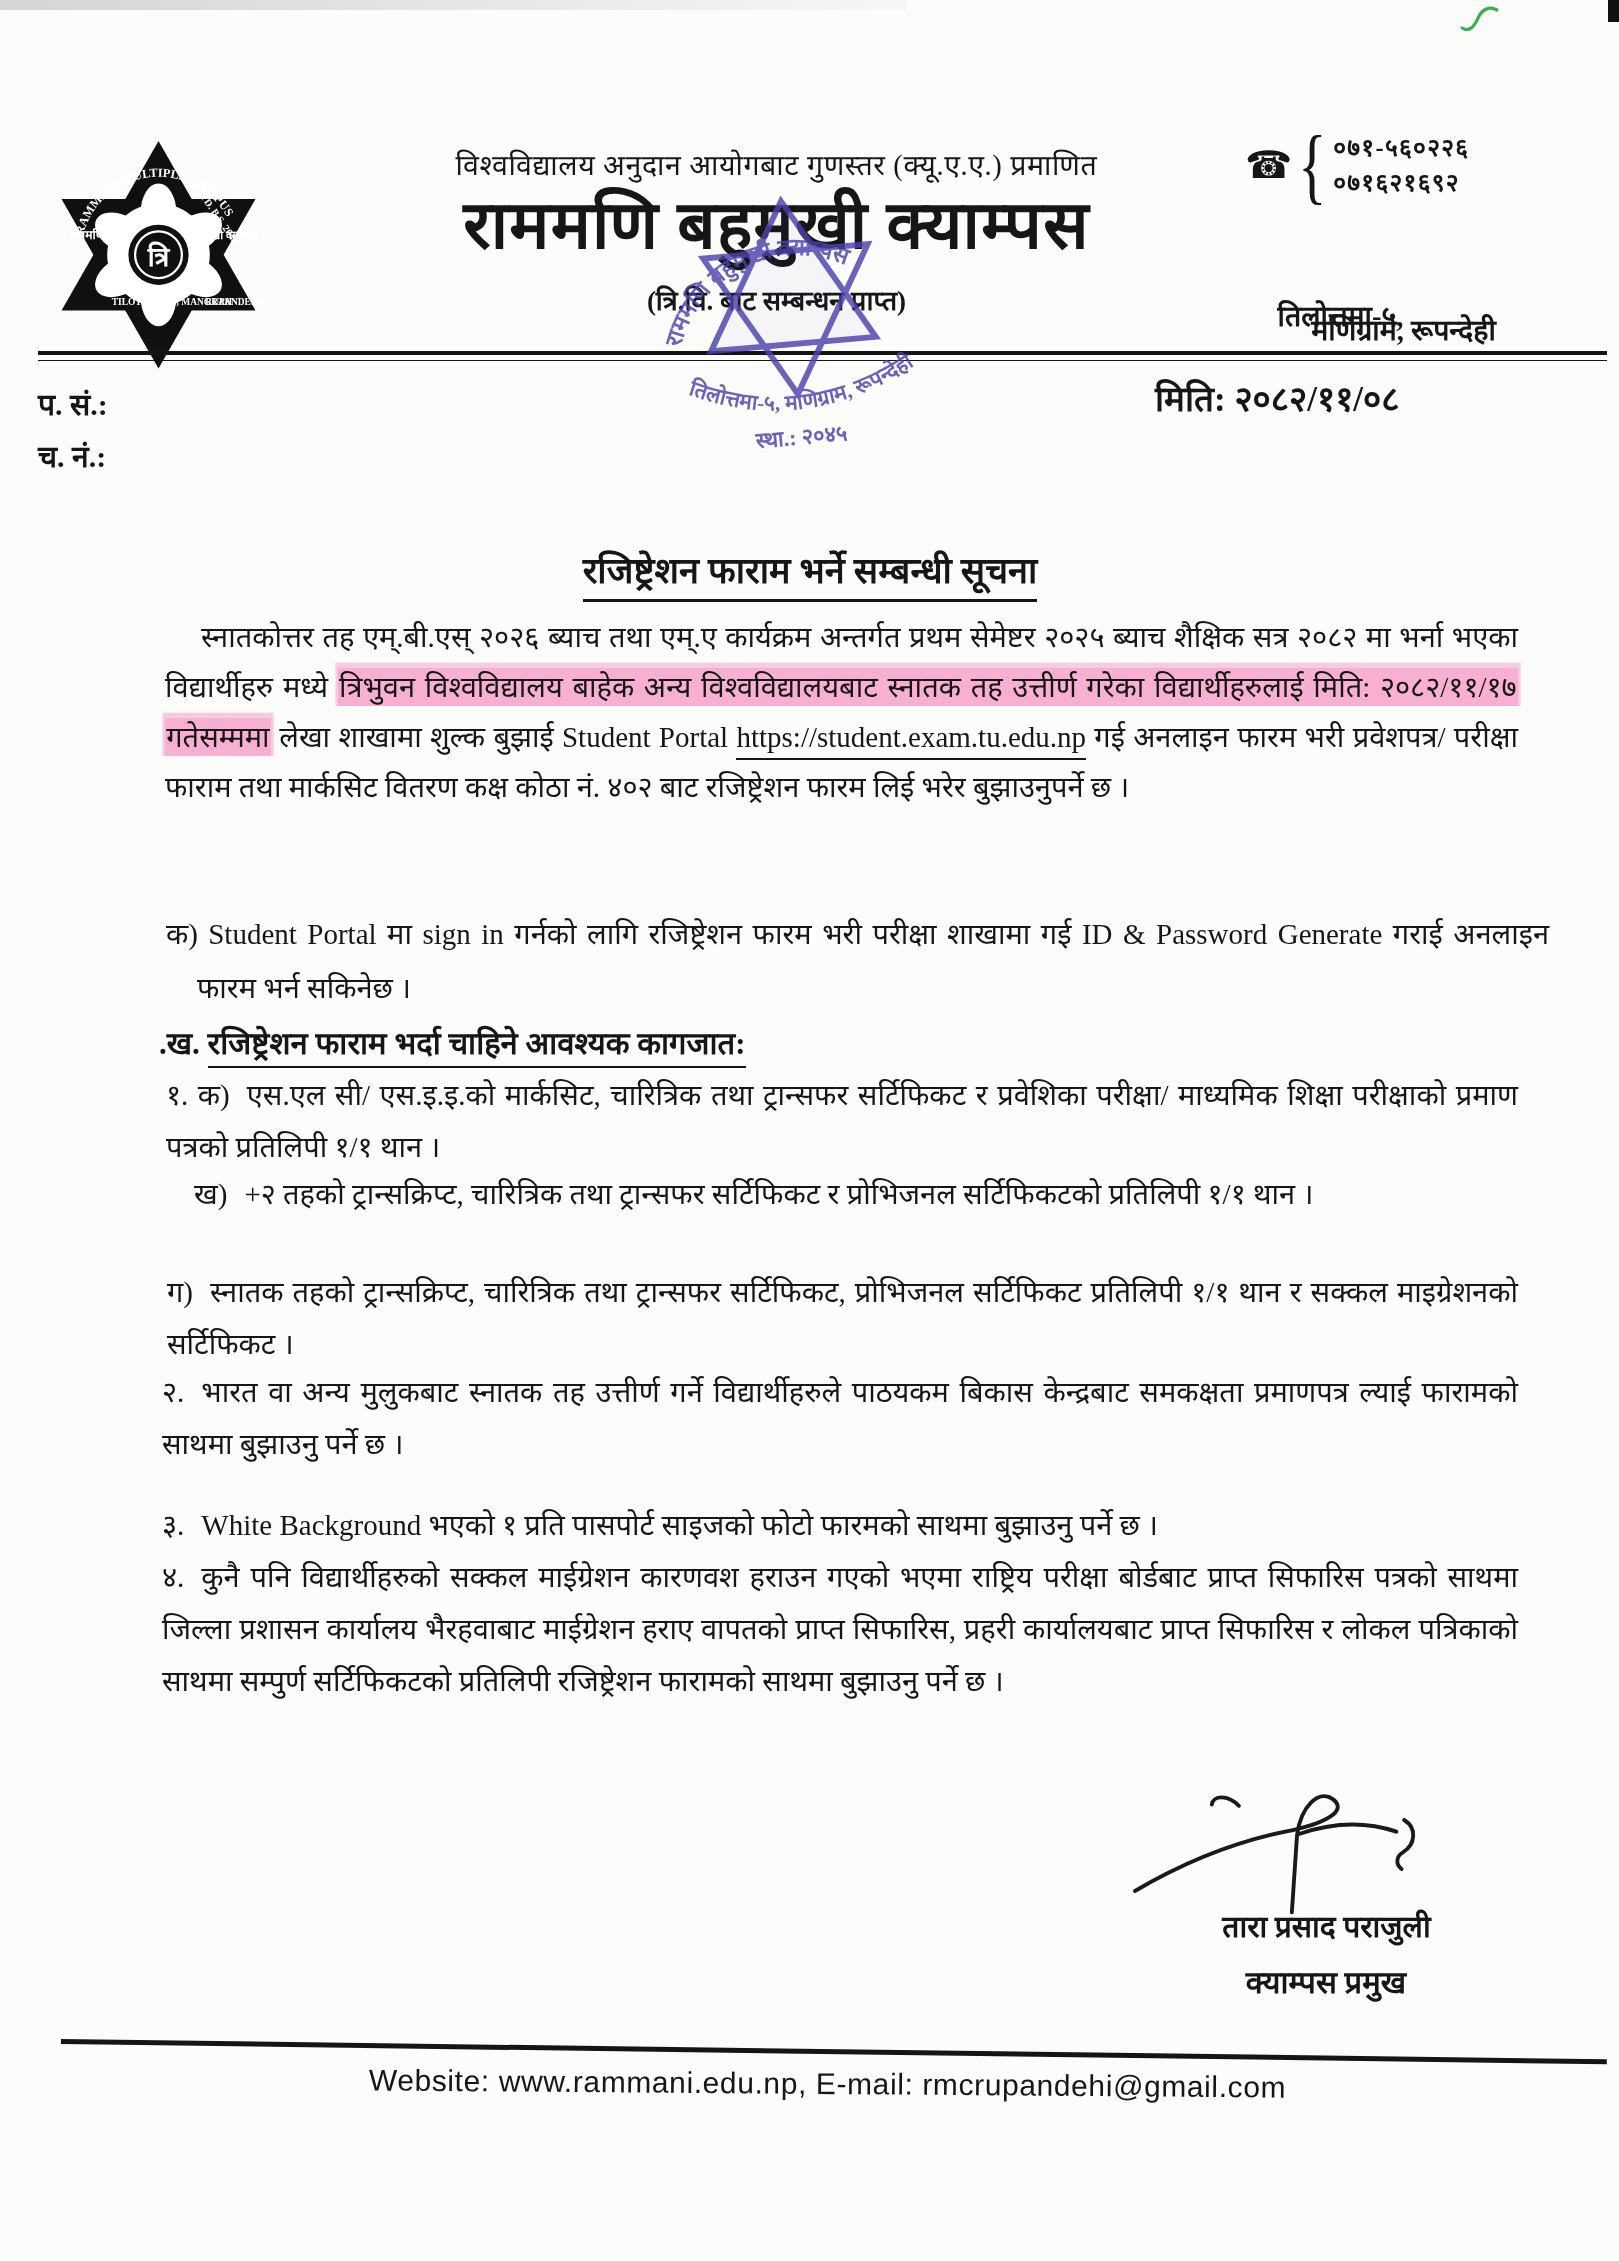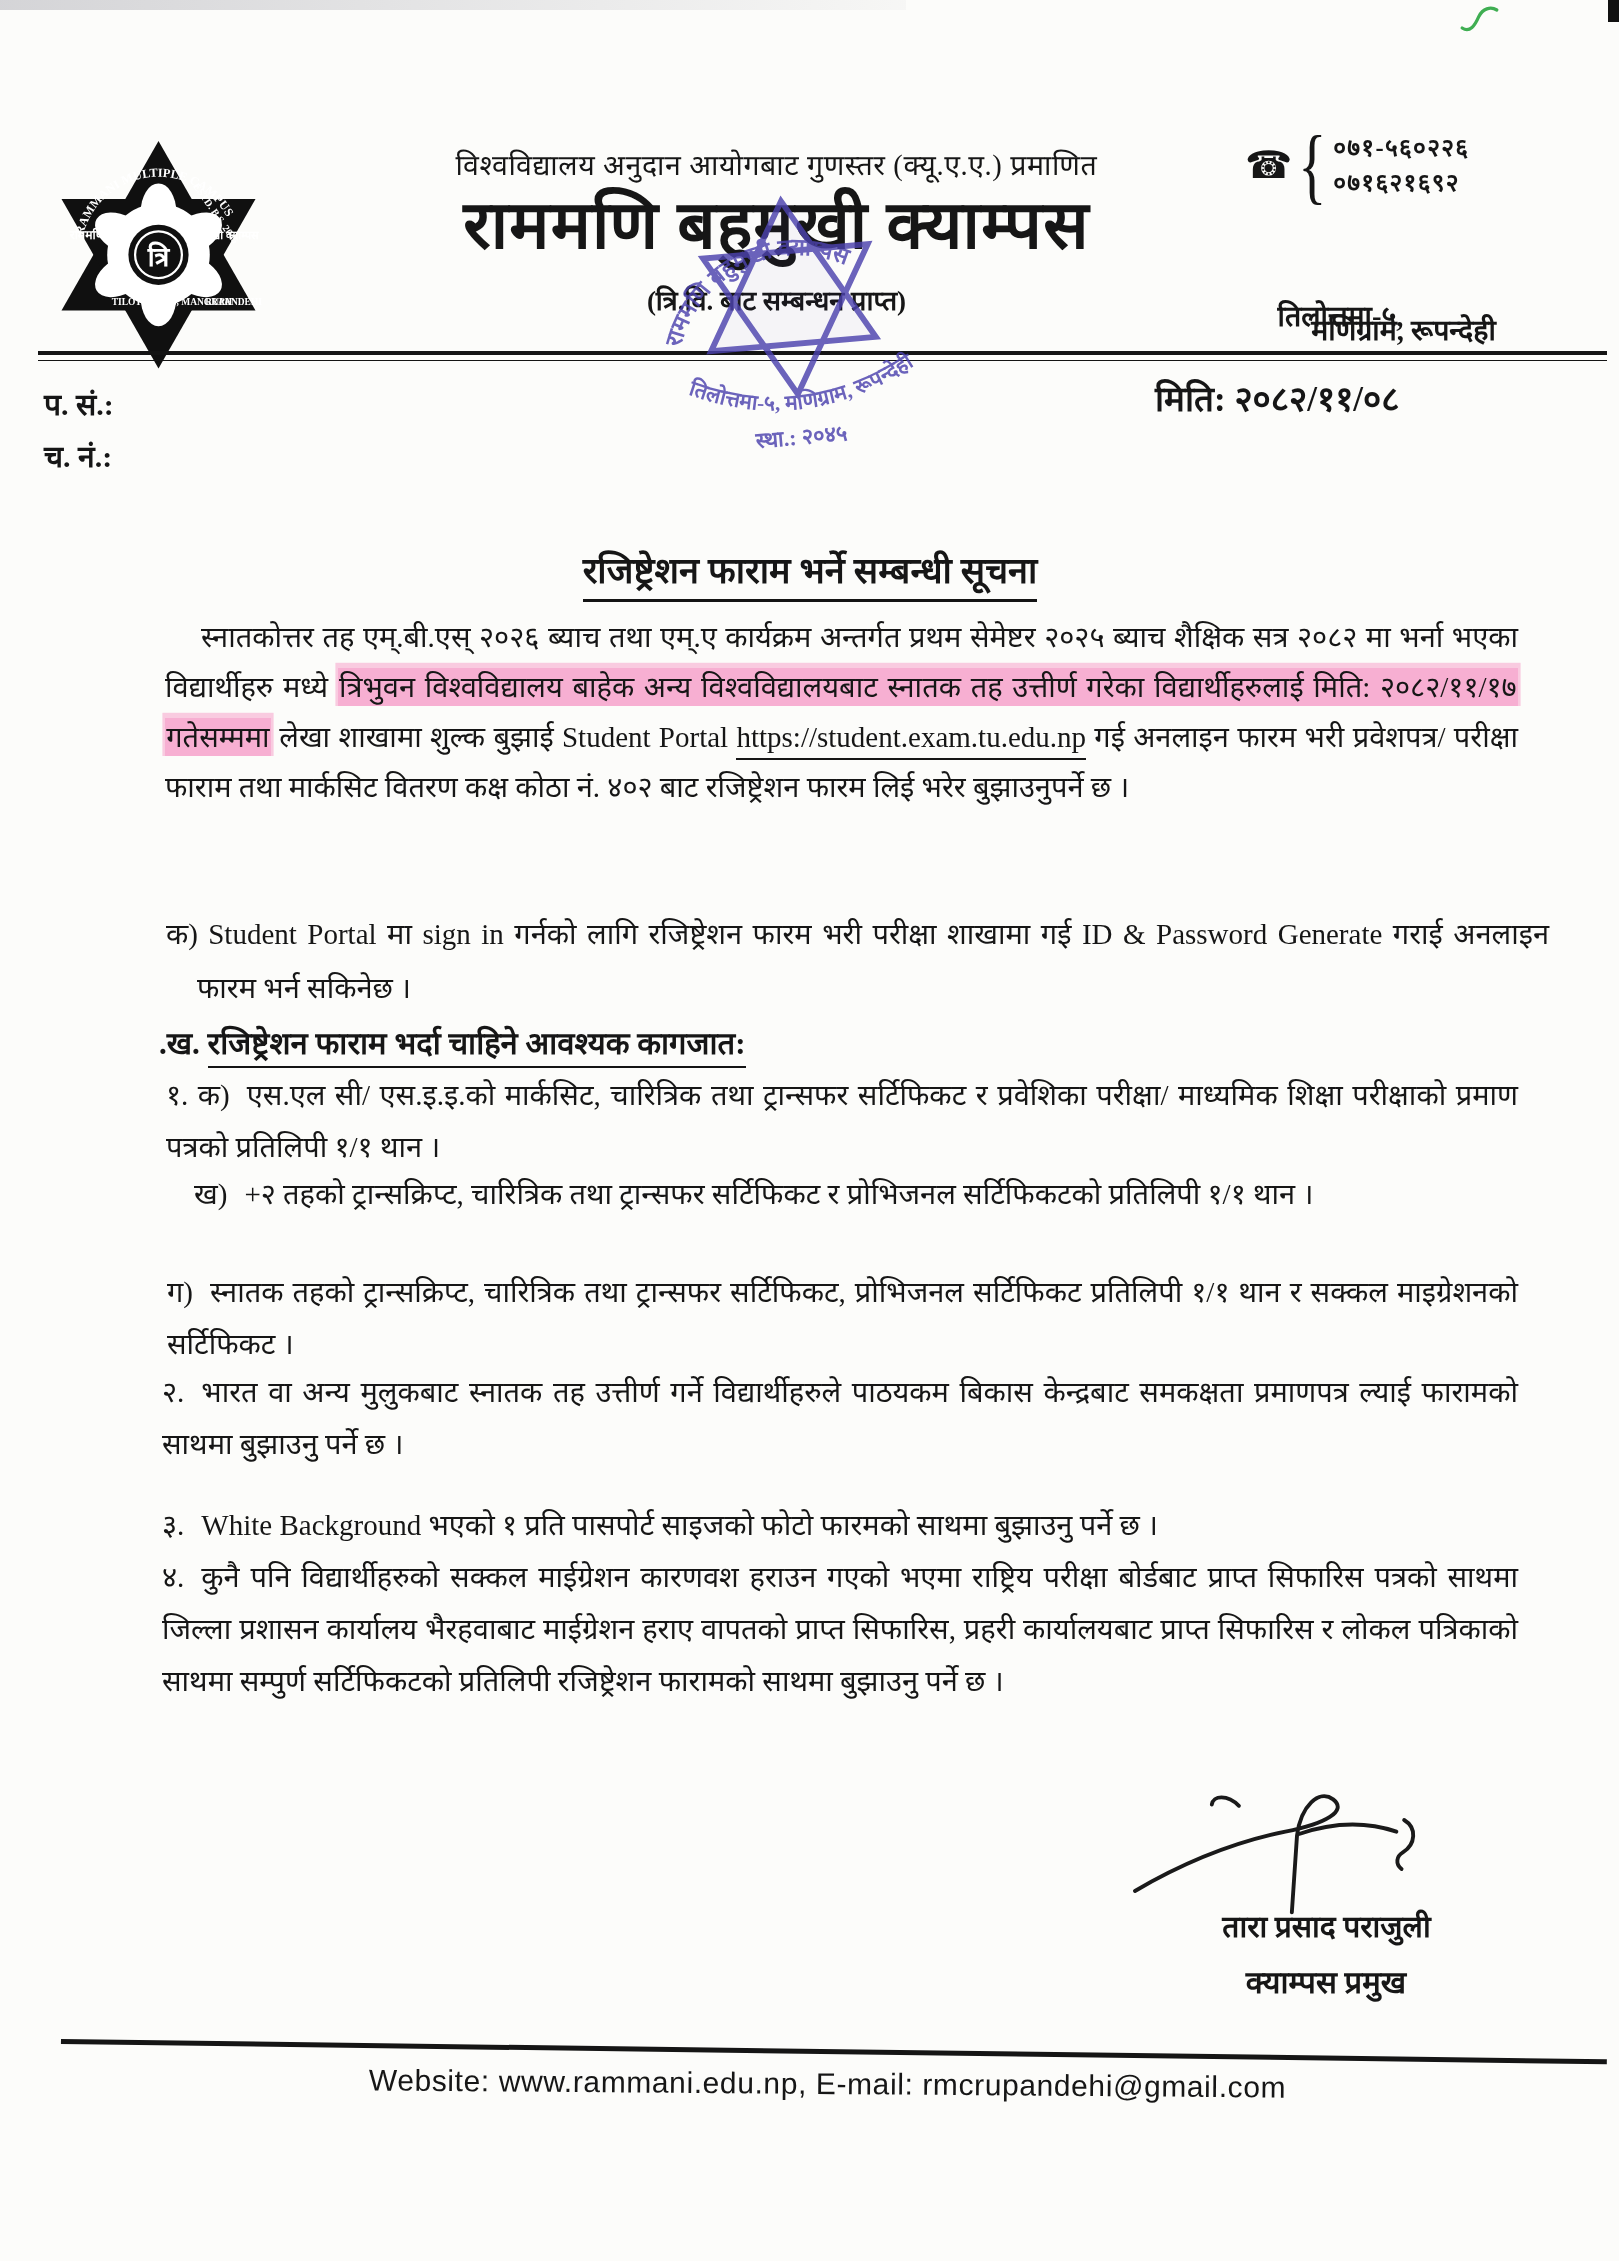--- a/index.html
+++ b/index.html
@@ -19,21 +19,21 @@
   .campus-name{font-size:67px;font-weight:700;letter-spacing:1.3px;white-space:nowrap;}
   .affiliation{font-size:27px;font-weight:700;}
   .phone-wrap{display:flex;align-items:center;}
   .phone-glyph{font-size:38px;line-height:1;}
   .phone-brace{font-size:85px;line-height:78px;font-weight:400;transform:scaleX(.7);transform-origin:center;}
   .phone-nums{font-size:24.6px;line-height:35px;font-weight:700;letter-spacing:1.3px;}
   .addr{font-size:28.5px;font-weight:700;}
 
   .hrule{border-top:4.5px solid #141414;border-bottom:1.9px solid #141414;height:5.2px;}
 
-  .meta-label{font-size:30px;font-weight:700;margin-left:6px;}
+  .meta-label{font-size:30px;font-weight:700;}
   .date-line{font-size:35px;font-weight:700;white-space:nowrap;}
 
   .notice-title{font-size:36px;font-weight:700;}
   .notice-title .ul{border-bottom:3.2px solid #141414;padding-bottom:7.8px;}
 
   .body-text{font-size:29px;line-height:50px;text-align:justify;font-weight:500;}
   .para{text-indent:36px;}
   .hl{
     background:rgba(243,112,176,.55);
     box-shadow:0 -2.6px 0 2.6px rgba(243,112,176,.35);

